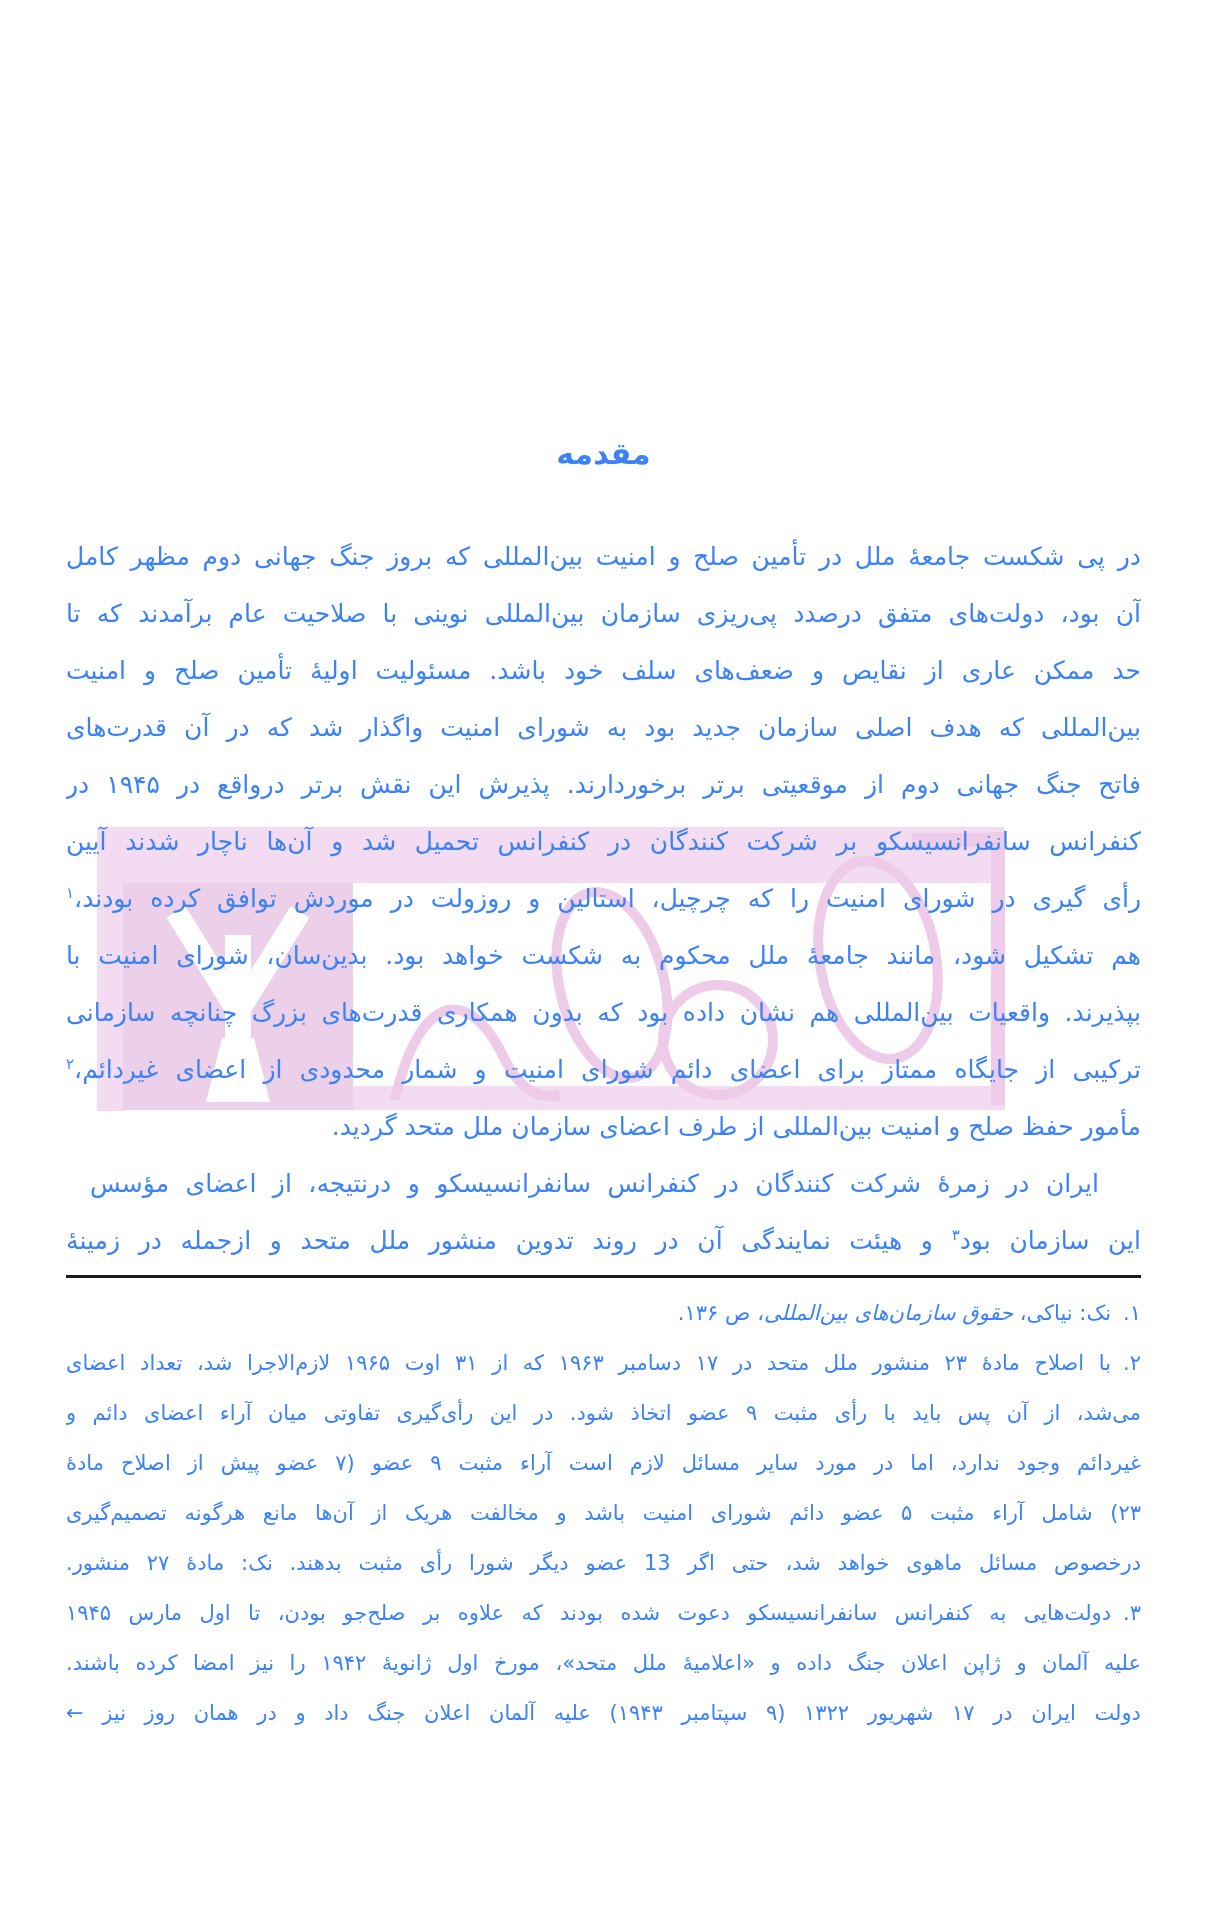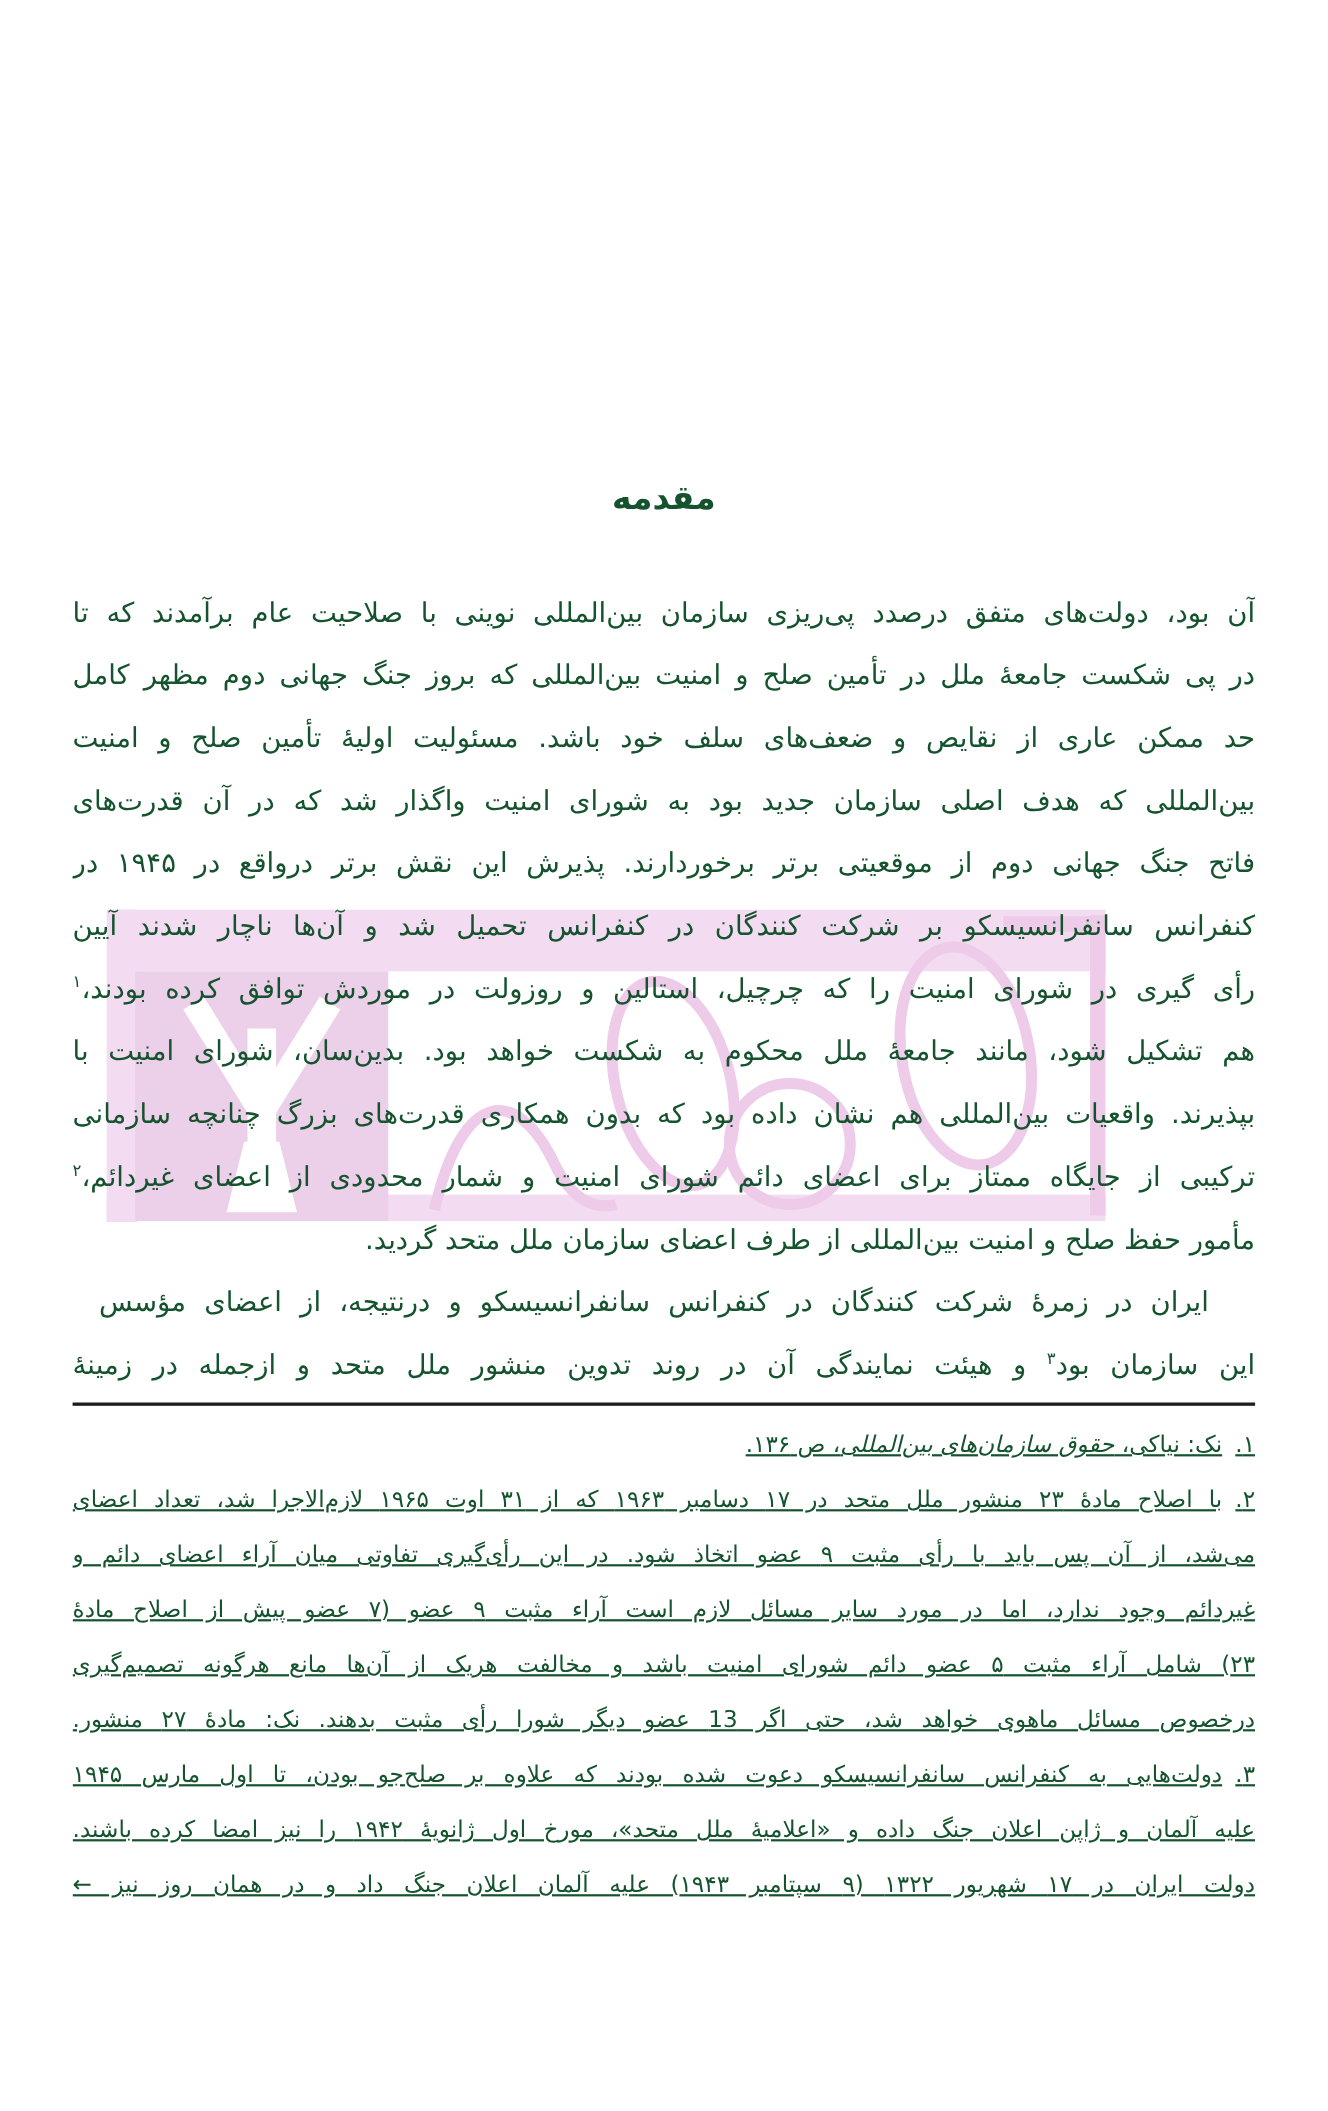--- a/index.html
+++ b/index.html
@@ -4,21 +4,21 @@
 <style>
   html, body { margin: 0; padding: 0; background: #ffffff; }
   .page {
     position: relative;
     width: 1207px;
     height: 1919px;
     background: #ffffff;
     overflow: hidden;
     direction: rtl;
     font-family: "DejaVu Sans", sans-serif;
-    color: #14532d;
+    color: #3b82f6;
   }
   .title {
     position: absolute;
     top: 434px;
     left: 0;
     right: 0;
     text-align: center;
     font-size: 30px;
     font-weight: 700;
     line-height: 40px;
@@ -54,21 +54,20 @@
     width: 1075px;
     height: 3px;
     background: #1c1c1c;
     z-index: 2;
   }
   .footnotes {
     position: absolute;
     top: 1288px;
     right: 66px;
     width: 1075px;
-    text-decoration: underline;
   }
   .fl {
     height: 50px;
     line-height: 50px;
     font-size: 21px;
     text-align: justify;
     text-align-last: justify;
     overflow: hidden;
     position: relative;
     z-index: 2;
@@ -112,22 +111,22 @@
       <circle cx="718" cy="1040" r="55"></circle>
       <ellipse cx="878" cy="960" rx="58" ry="100" transform="rotate(-10 878 960)"></ellipse>
       <path d="M998 832 V1105" stroke-width="14"></path>
       <path d="M998 840 H912" stroke-width="14"></path>
     </g>
   </svg>
 
   <h1 class="title">مقدمه</h1>
 
   <div class="bodytext">
+    <div class="bl">در پی شکست جامعهٔ ملل در تأمین صلح و امنیت بین‌المللی که بروز جنگ جهانی دوم مظهر کامل</div>
     <div class="bl">آن بود، دولت‌های متفق درصدد پی‌ریزی سازمان بین‌المللی نوینی با صلاحیت عام برآمدند که تا</div>
-    <div class="bl">در پی شکست جامعهٔ ملل در تأمین صلح و امنیت بین‌المللی که بروز جنگ جهانی دوم مظهر کامل</div>
     <div class="bl">حد ممکن عاری از نقایص و ضعف‌های سلف خود باشد. مسئولیت اولیهٔ تأمین صلح و امنیت</div>
     <div class="bl">بین‌المللی که هدف اصلی سازمان جدید بود به شورای امنیت واگذار شد که در آن قدرت‌های</div>
     <div class="bl">فاتح جنگ جهانی دوم از موقعیتی برتر برخوردارند. پذیرش این نقش برتر درواقع در ۱۹۴۵ در</div>
     <div class="bl">کنفرانس سانفرانسیسکو بر شرکت کنندگان در کنفرانس تحمیل شد و آن‌ها ناچار شدند آیین</div>
     <div class="bl"><span>رأی گیری در شورای امنیت را که چرچیل، استالین و روزولت در موردش توافق کرده بودند،</span><sup class="fn">۱</sup></div>
     <div class="bl">هم تشکیل شود، مانند جامعهٔ ملل محکوم به شکست خواهد بود. بدین‌سان، شورای امنیت با</div>
     <div class="bl">بپذیرند. واقعیات بین‌المللی هم نشان داده بود که بدون همکاری قدرت‌های بزرگ چنانچه سازمانی</div>
     <div class="bl"><span>ترکیبی از جایگاه ممتاز برای اعضای دائم شورای امنیت و شمار محدودی از اعضای غیردائم،</span><sup class="fn">۲</sup></div>
     <div class="bl end">مأمور حفظ صلح و امنیت بین‌المللی از طرف اعضای سازمان ملل متحد گردید.</div>
     <div class="bl indent">ایران در زمرهٔ شرکت کنندگان در کنفرانس سانفرانسیسکو و درنتیجه، از اعضای مؤسس</div>

